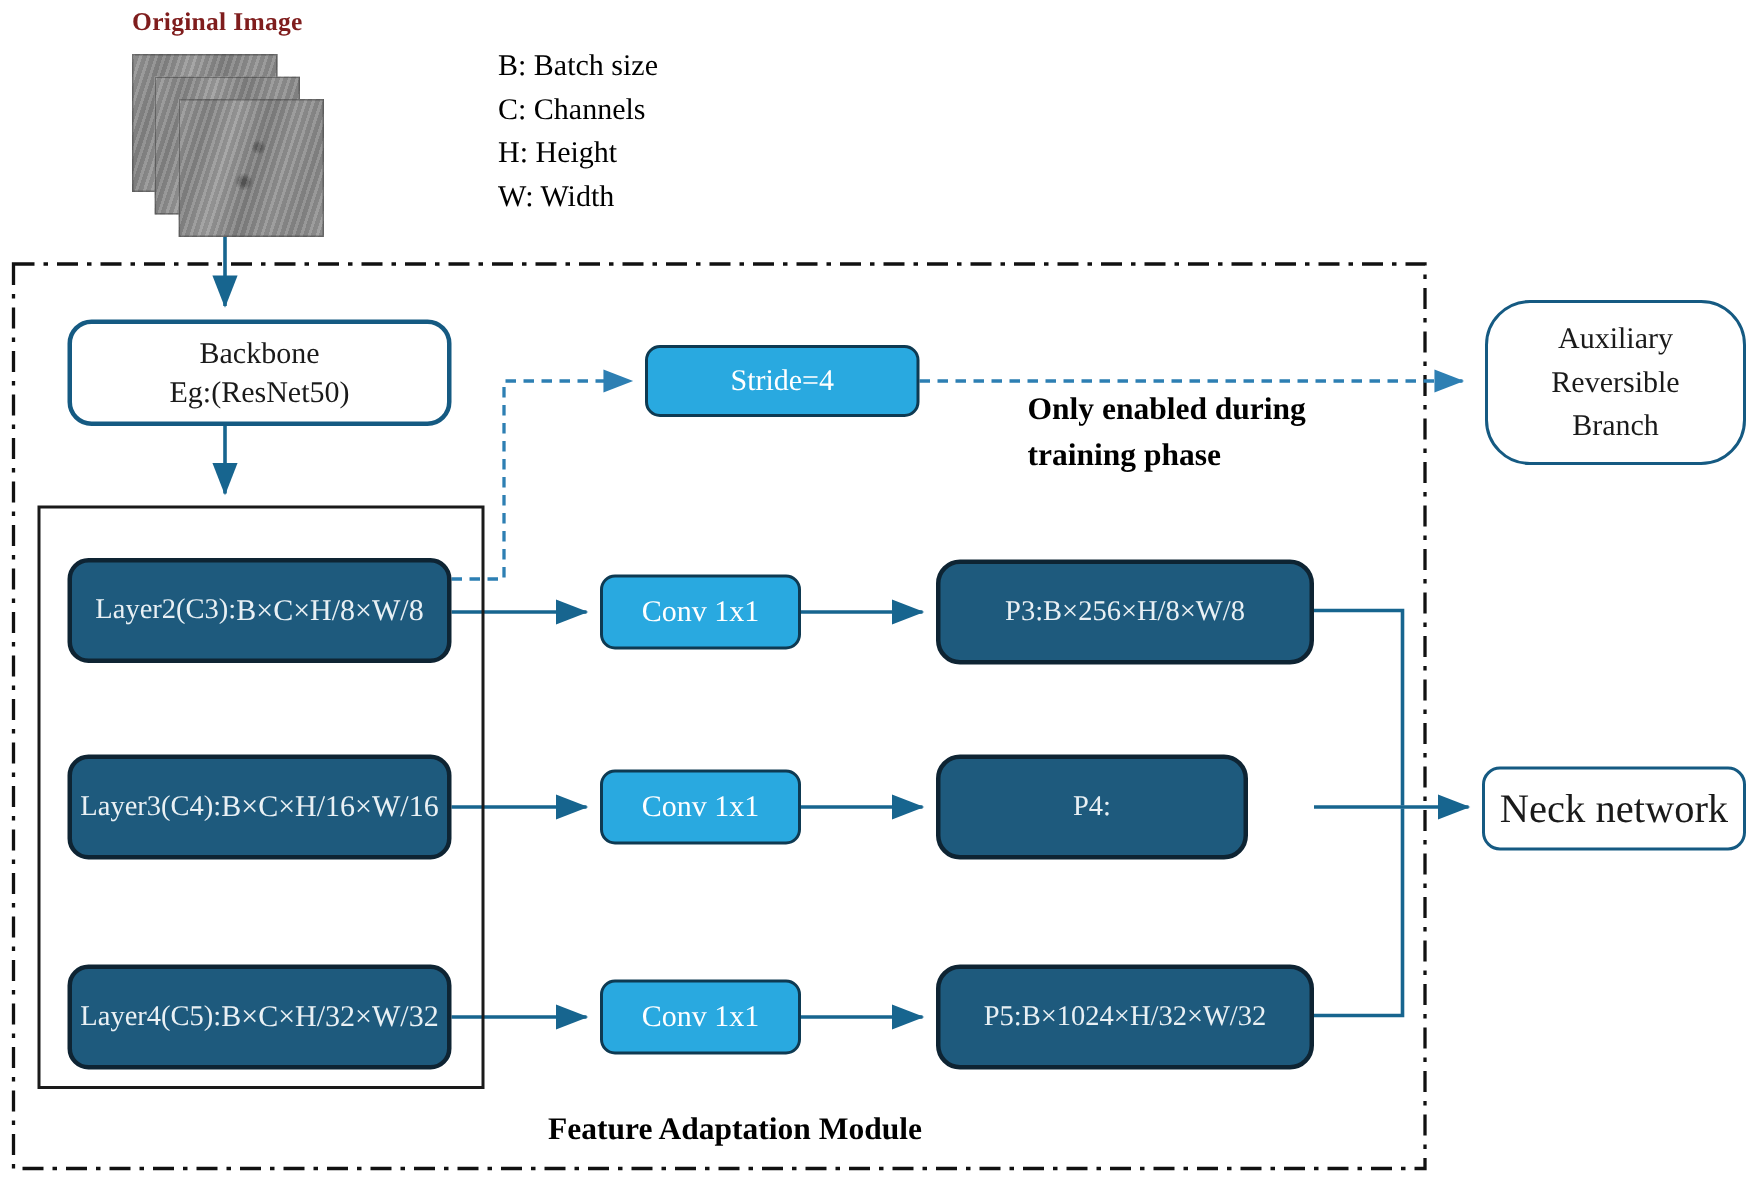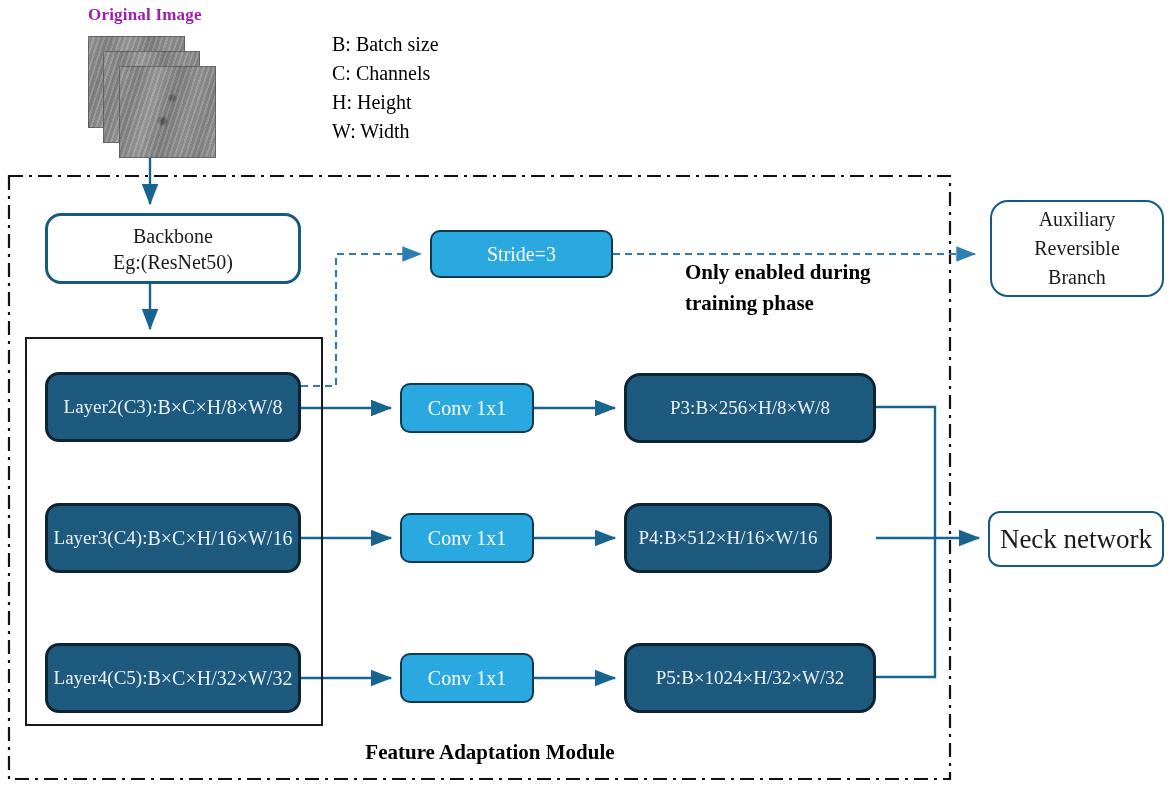--- a/index.html
+++ b/index.html
@@ -17,21 +17,21 @@
 
   .abs{position:absolute;}
 
   
   .wires{position:absolute;left:0;top:0;width:1170px;height:791px;pointer-events:none;}
   .wires path.solid{stroke:var(--solid-line);stroke-width:2.4;fill:none;}
   .wires path.dashed{stroke:var(--dashed-line);stroke-width:2.2;fill:none;stroke-dasharray:7 5;}
   .wires rect.frame{stroke:var(--frame-black);stroke-width:2.2;fill:none;stroke-dasharray:14 6 3 6;}
 
   
-  .orig-label{left:88px;top:5px;font-weight:bold;font-size:17px;color:#a21caf;letter-spacing:.2px;}
+  .orig-label{left:88px;top:5px;font-weight:bold;font-size:17px;color:#7f1d1d;letter-spacing:.2px;}
   .legend{left:332px;top:30px;font-weight:normal;font-size:20px;line-height:29px;color:#000;}
 
   .photo{position:absolute;width:97px;height:92px;
     background:
       repeating-linear-gradient(108deg, rgba(255,255,255,.10) 0 2px, rgba(0,0,0,.08) 2px 5px),
       radial-gradient(circle at 45% 60%, rgba(30,30,30,.45) 0 2px, rgba(30,30,30,0) 6px),
       radial-gradient(circle at 55% 35%, rgba(30,30,30,.35) 0 2px, rgba(30,30,30,0) 5px),
       linear-gradient(105deg,#9a9a9a 0%,#858585 18%,#9e9e9e 34%,#818181 52%,#959595 68%,#888888 84%,#9b9b9b 100%);
     box-shadow:0 0 0 1px rgba(60,60,60,.5) inset;}
 
@@ -102,24 +102,24 @@
     <div>H: Height</div>
     <div>W: Width</div>
   </div>
 
   <div class="abs rounded-io" style="left:45px;top:213px;width:256px;height:71px;">
     <span>Backbone</span>
     <span>Eg:(ResNet50)</span>
   </div>
 
   <div class="abs light-block" style="left:430px;top:230px;width:183px;height:48px;">
-    <span>Stride=3</span>
+    <span>Stride=4</span>
   </div>
 
-  <div class="abs rounded-io" style="left:990px;top:200px;width:174px;height:97px;border-radius:18px;border-width:2.5px;line-height:29px;">
+  <div class="abs rounded-io" style="left:990px;top:200px;width:174px;height:110px;border-radius:30px;border-width:2.5px;line-height:29px;">
     <span>Auxiliary</span>
     <span>Reversible</span>
     <span>Branch</span>
   </div>
 
   <div class="abs note">
     <div>Only enabled during</div>
     <div>training phase</div>
   </div>
 
@@ -147,21 +147,20 @@
   <div class="abs light-block" style="left:400px;top:653px;width:134px;height:50px;">
     <span>Conv 1x1</span>
   </div>
 
   <div class="abs dark-block" style="left:624px;top:373px;width:252px;height:70px;border-radius:16px;">
     <span class="name">P3:</span>
     <span class="shape-reg">B×256×H/8×W/8</span>
   </div>
   <div class="abs dark-block" style="left:624px;top:503px;width:208px;height:70px;border-radius:16px;">
     <span class="name">P4:</span>
-    <span class="shape-reg">B×512×H/16×W/16</span>
   </div>
   <div class="abs dark-block" style="left:624px;top:643px;width:252px;height:70px;border-radius:16px;">
     <span class="name">P5:</span>
     <span class="shape-reg">B×1024×H/32×W/32</span>
   </div>
 
   <div class="abs rounded-io" style="left:988px;top:511px;width:176px;height:56px;border-radius:12px;border-width:2.5px;font-size:27px;">
     <span>Neck network</span>
   </div>
 

